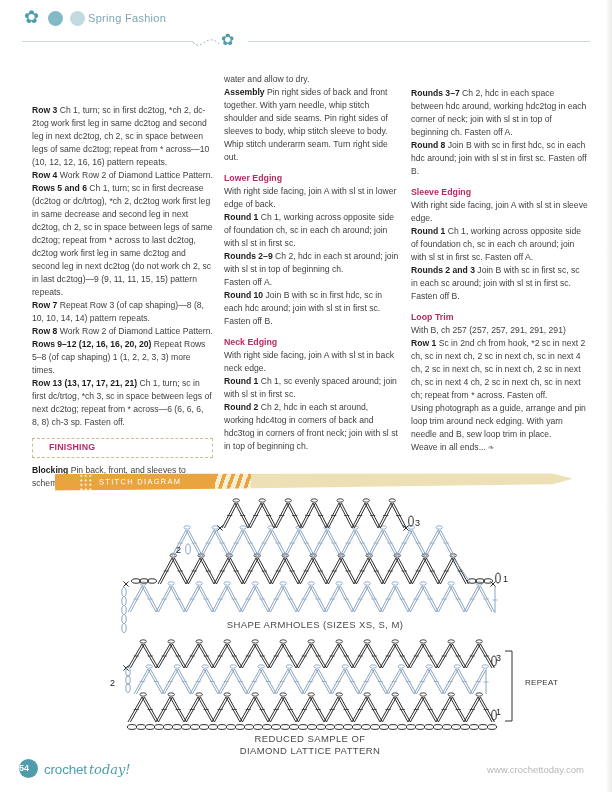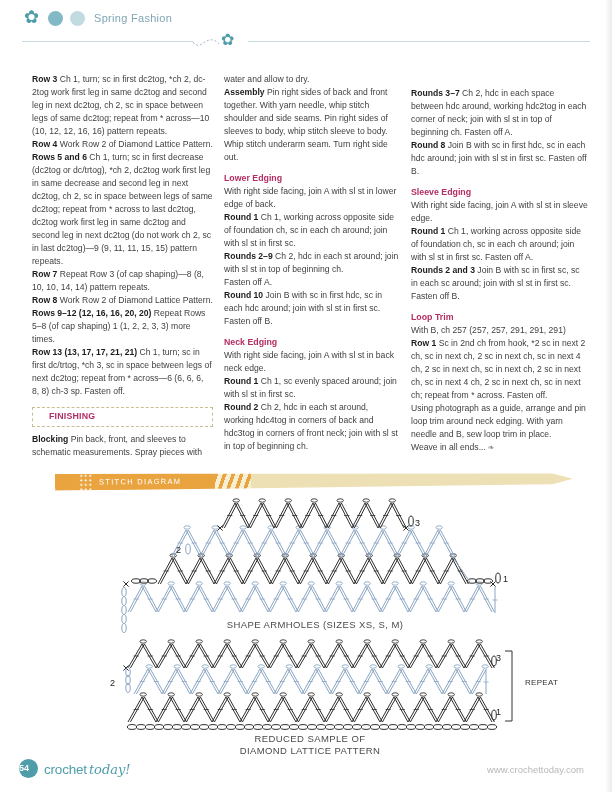--- a/index.html
+++ b/index.html
@@ -7,30 +7,30 @@
     width:612px;height:792px;position:relative;overflow:hidden;
     background:#ffffff;
     font-family:"Liberation Sans", sans-serif;
     -webkit-font-smoothing:antialiased;
   }
   
   .hdr-flower{position:absolute;left:24px;top:6px;font-size:18px;color:var(--teal,#4f9dab);}
   .hdr-dot{position:absolute;top:11px;width:15px;height:15px;border-radius:50%;}
   .hdr-dot.d1{left:48px;background:var(--teal-light,#83b9c6);}
   .hdr-dot.d2{left:70px;background:var(--teal-pale,#c2dbe1);}
-  .hdr-label{position:absolute;left:94px;top:12px;font-size:11px;color:var(--header-text,#7fa6b5);letter-spacing:.3px;}
+  .hdr-label{position:absolute;left:88px;top:12px;font-size:11px;color:var(--header-text,#7fa6b5);letter-spacing:.3px;}
   .rule{position:absolute;top:41px;height:1px;background:var(--rule,#c6d9de);}
   .rule.left{left:22px;width:171px;}
   .rule.right{left:248px;width:342px;}
   .rule-swirl{position:absolute;left:192px;top:31px;}
   .rule-flower{position:absolute;left:221px;top:30px;font-size:16px;color:var(--teal,#4f9dab);}
   
   .cols{position:absolute;left:32px;top:73px;width:556px;display:flex;gap:11px;}
   .col{font-size:8.6px;line-height:13px;color:var(--body,#3f3f3f);}
-  .col.c1{width:184px;}
+  .col.c1{width:184px;margin-top:31px;}
   .col.c2{width:179px;}
   .col.c3{width:180px;padding-top:14px;}
   .para{margin:0;}
   .para .lead{font-weight:bold;color:var(--lead,#1c1c1c);}
   .subhead{font-weight:bold;color:var(--subhead,#b22e63);font-size:8.8px;margin-top:8px;line-height:13px;}
   .finishing-box{border:1px dashed #c9b econ;border:1px dashed #c9bd93;margin:9px 0 6px 0;padding:2px 6px 3px 16px;}
   .finishing-box span{font-weight:bold;color:var(--subhead,#b22e63);font-size:8.8px;letter-spacing:.2px;}
   .ornament{font-size:8px;color:#8a8a8a;margin-left:2px;}
   
   .banner{position:absolute;left:55px;top:472px;width:518px;height:17px;display:flex;

